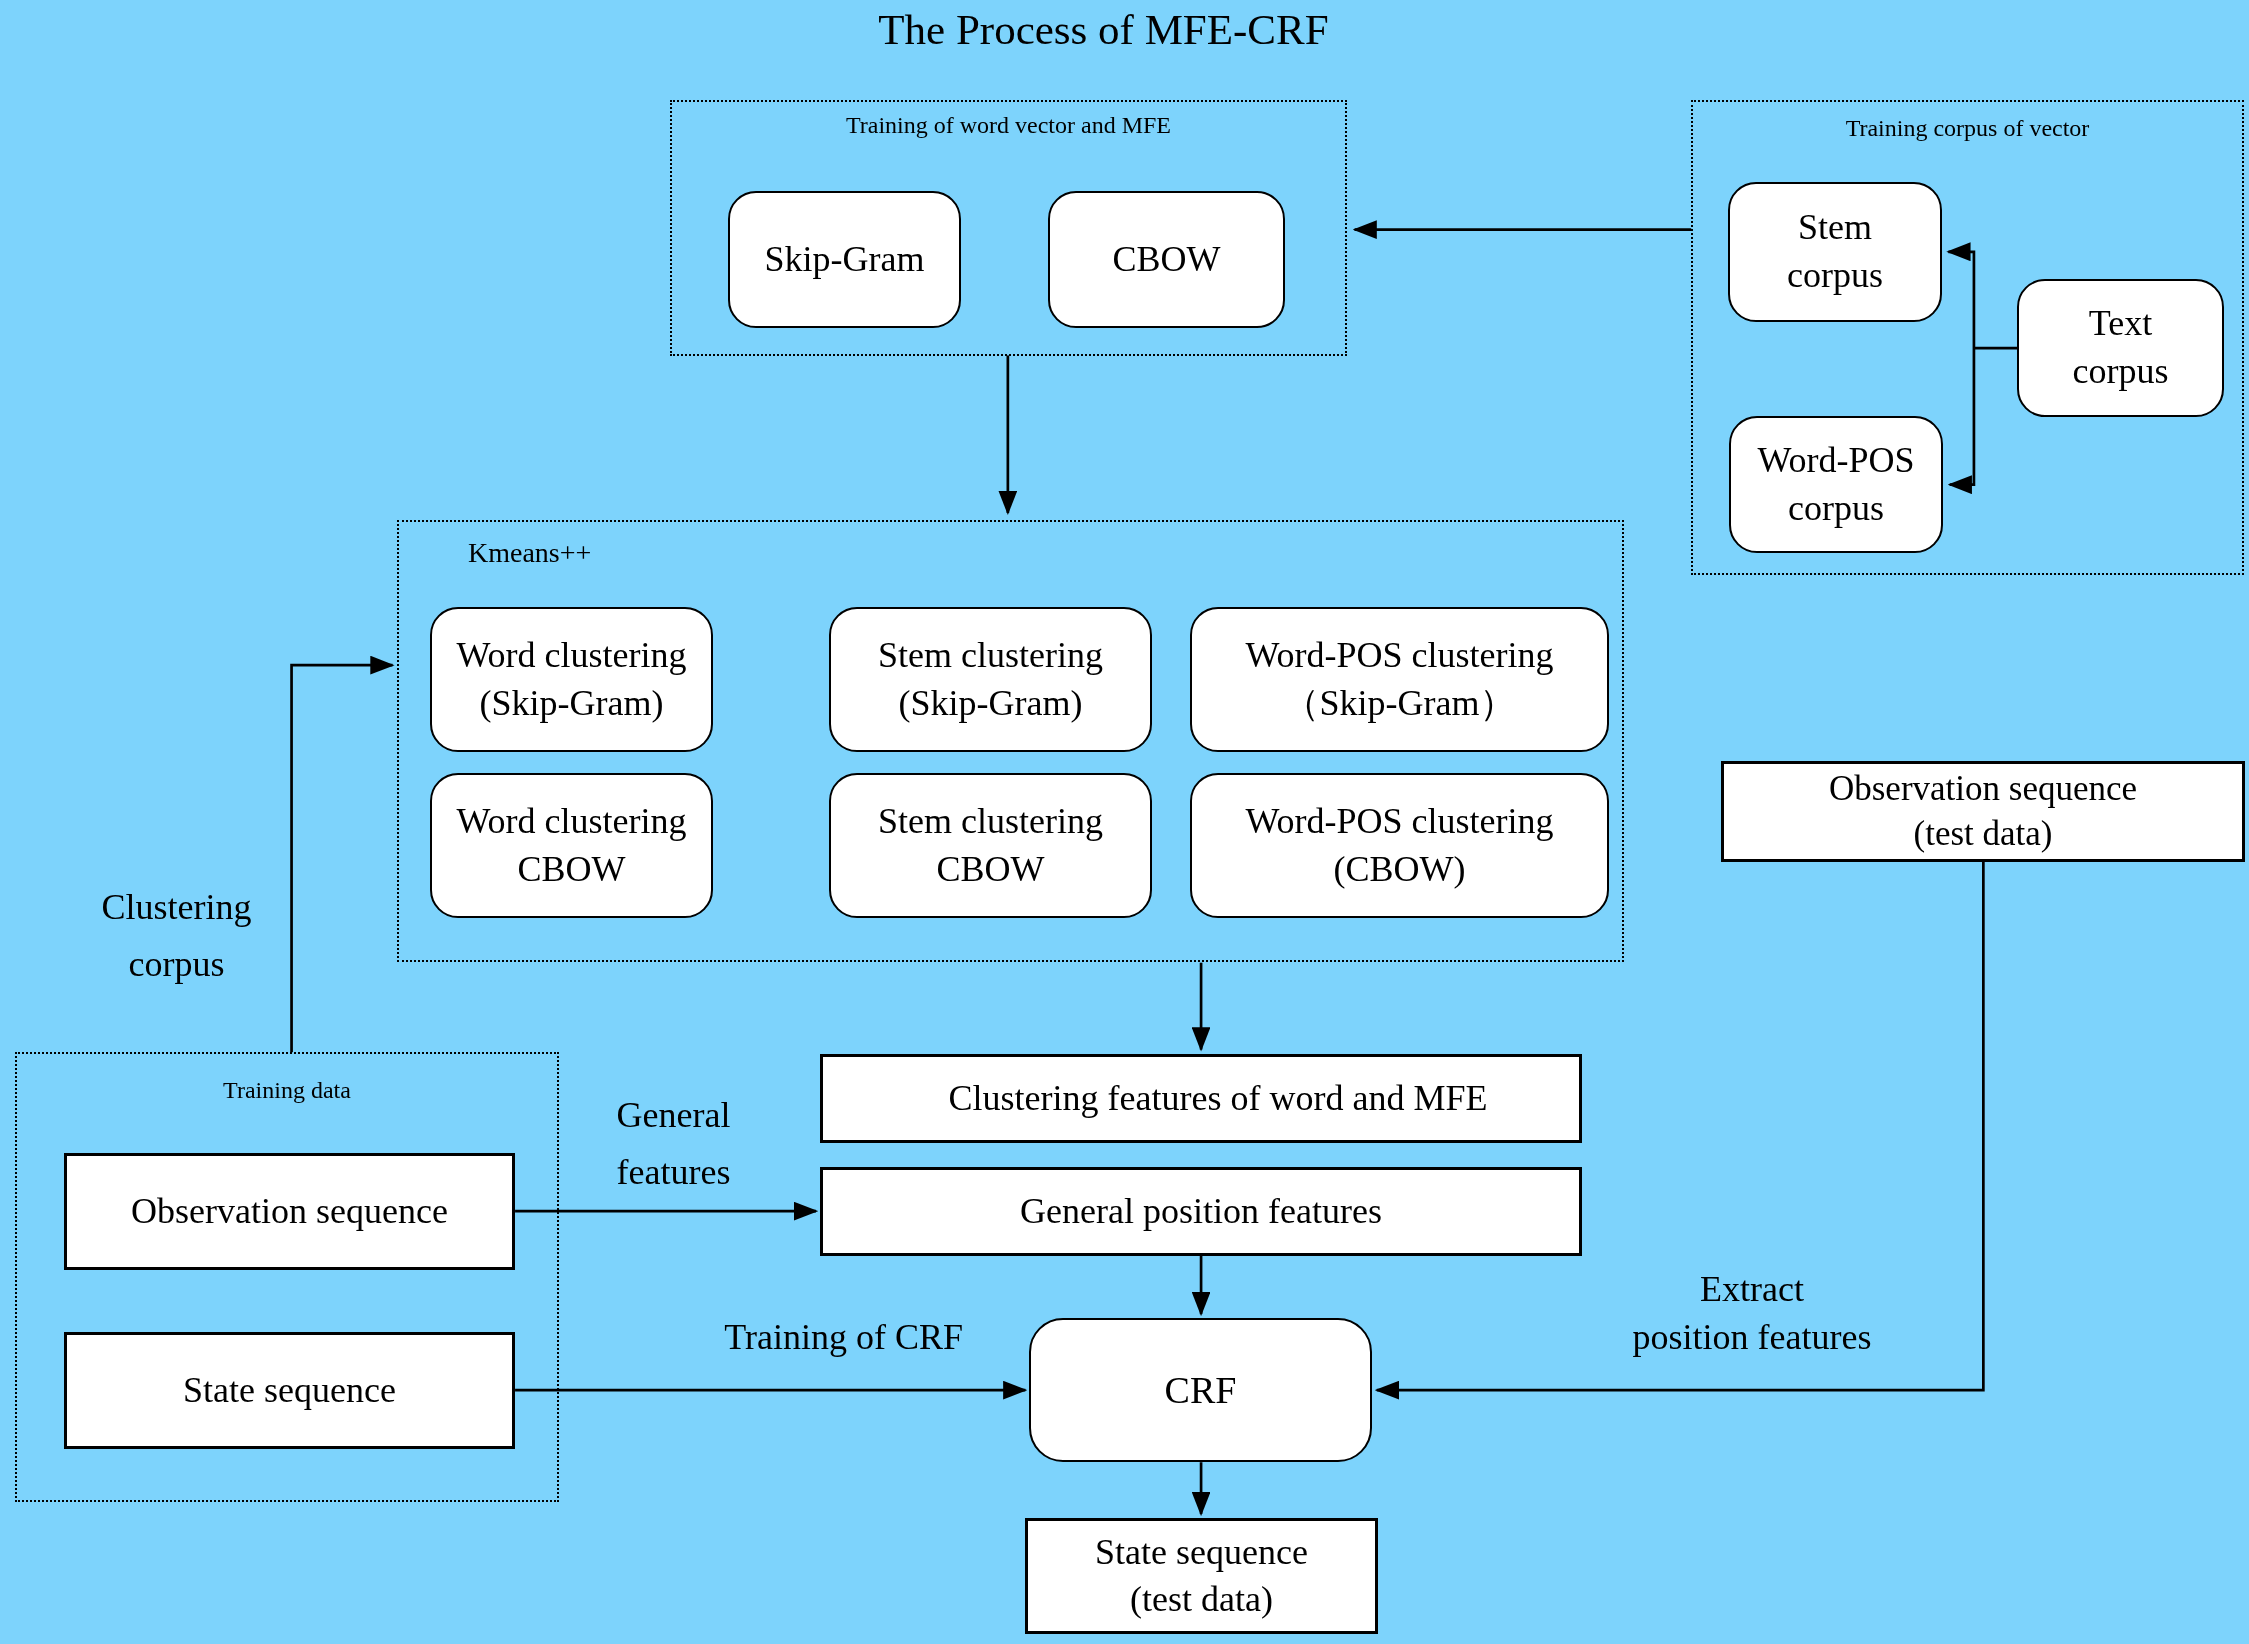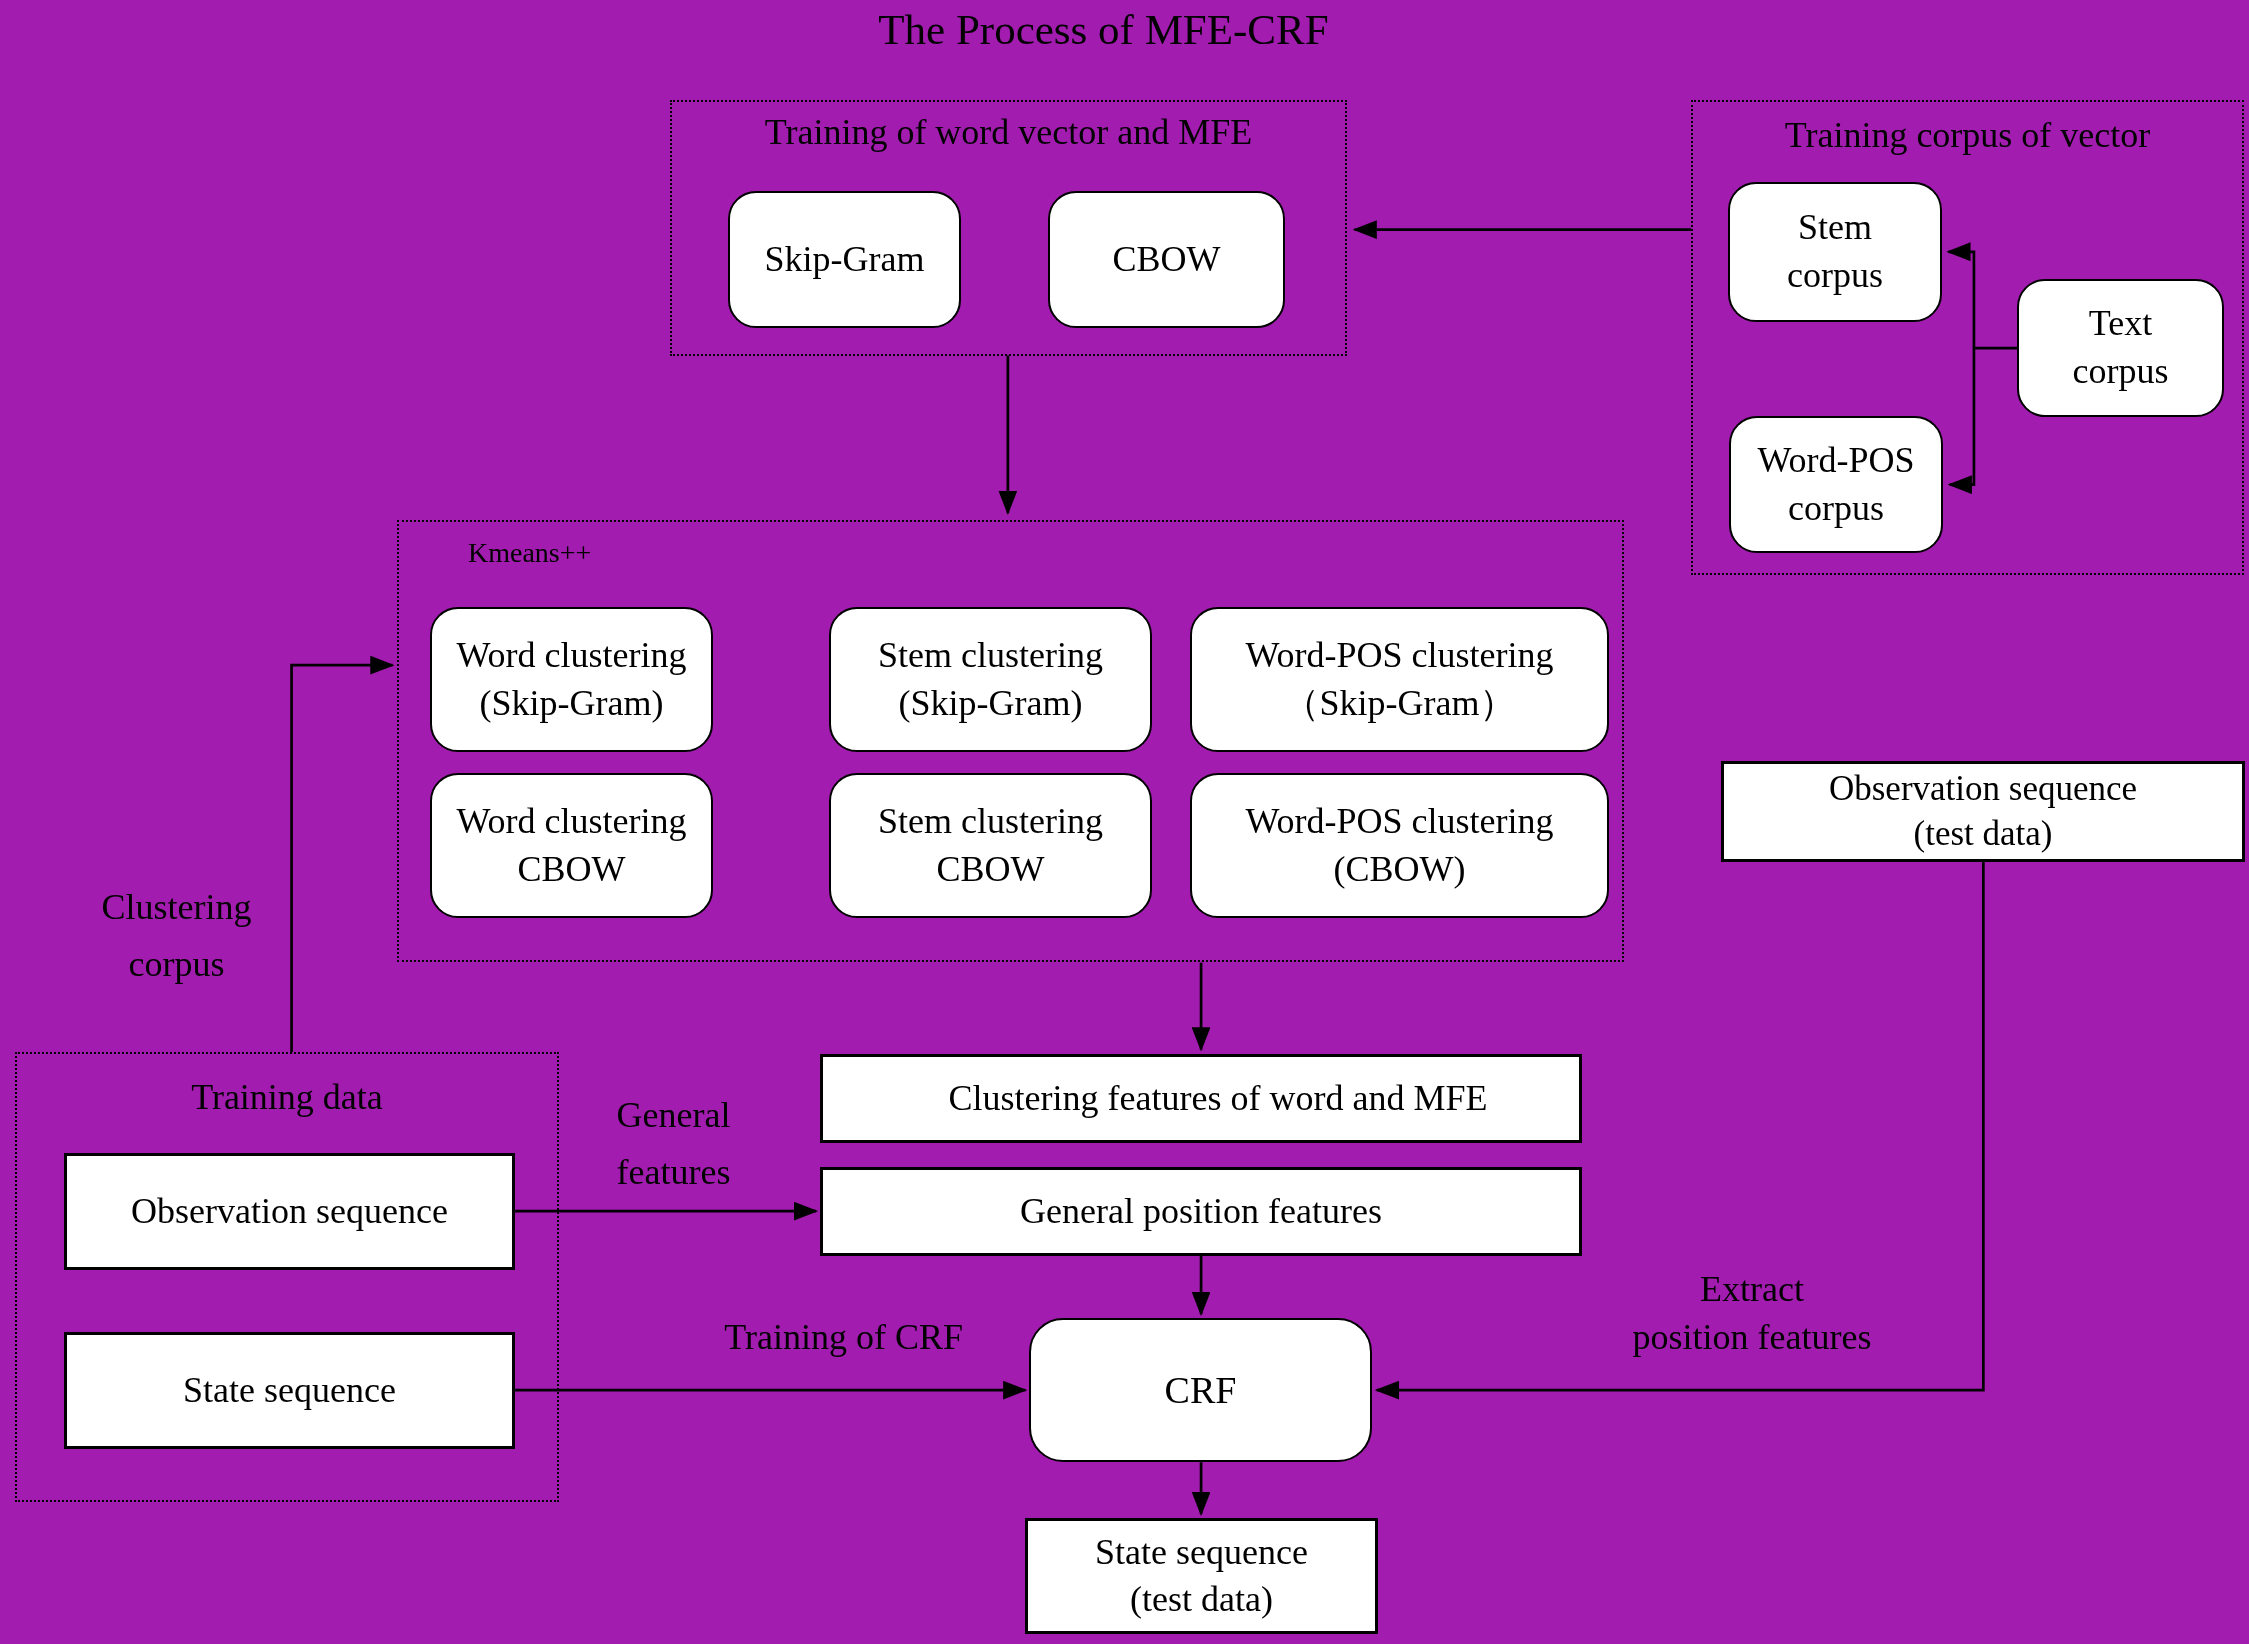--- a/index.html
+++ b/index.html
@@ -1,35 +1,35 @@
 <!DOCTYPE html>
 <html style="font-size:10.8px"><head>
 <meta charset="utf-8">
 <style>
   html, body { margin: 0; padding: 0; background: #ffffff; }
   .canvas {
     position: relative;
     width: 2250px;
     height: 1644px;
-    background: #a21caf;
+    background: #7dd3fc;
     font-family: "Liberation Serif", "DejaVu Serif", "DejaVu Sans", serif;
     color: #000000;
     overflow: hidden;
   }
   .abs { position: absolute; box-sizing: border-box; }
   #wires { position: absolute; left: 0; top: 0; z-index: 1; }
   .group {
     border: 2px dotted #000;
     background: transparent;
     z-index: 2;
   }
   .group-label {
     position: absolute;
     text-align: center;
-    font-size: 36px;
+    font-size: 24px;
     line-height: 1.2;
     white-space: nowrap;
     z-index: 4;
   }
   .node {
     display: flex;
     flex-direction: column;
     align-items: center;
     justify-content: center;
     text-align: center;

